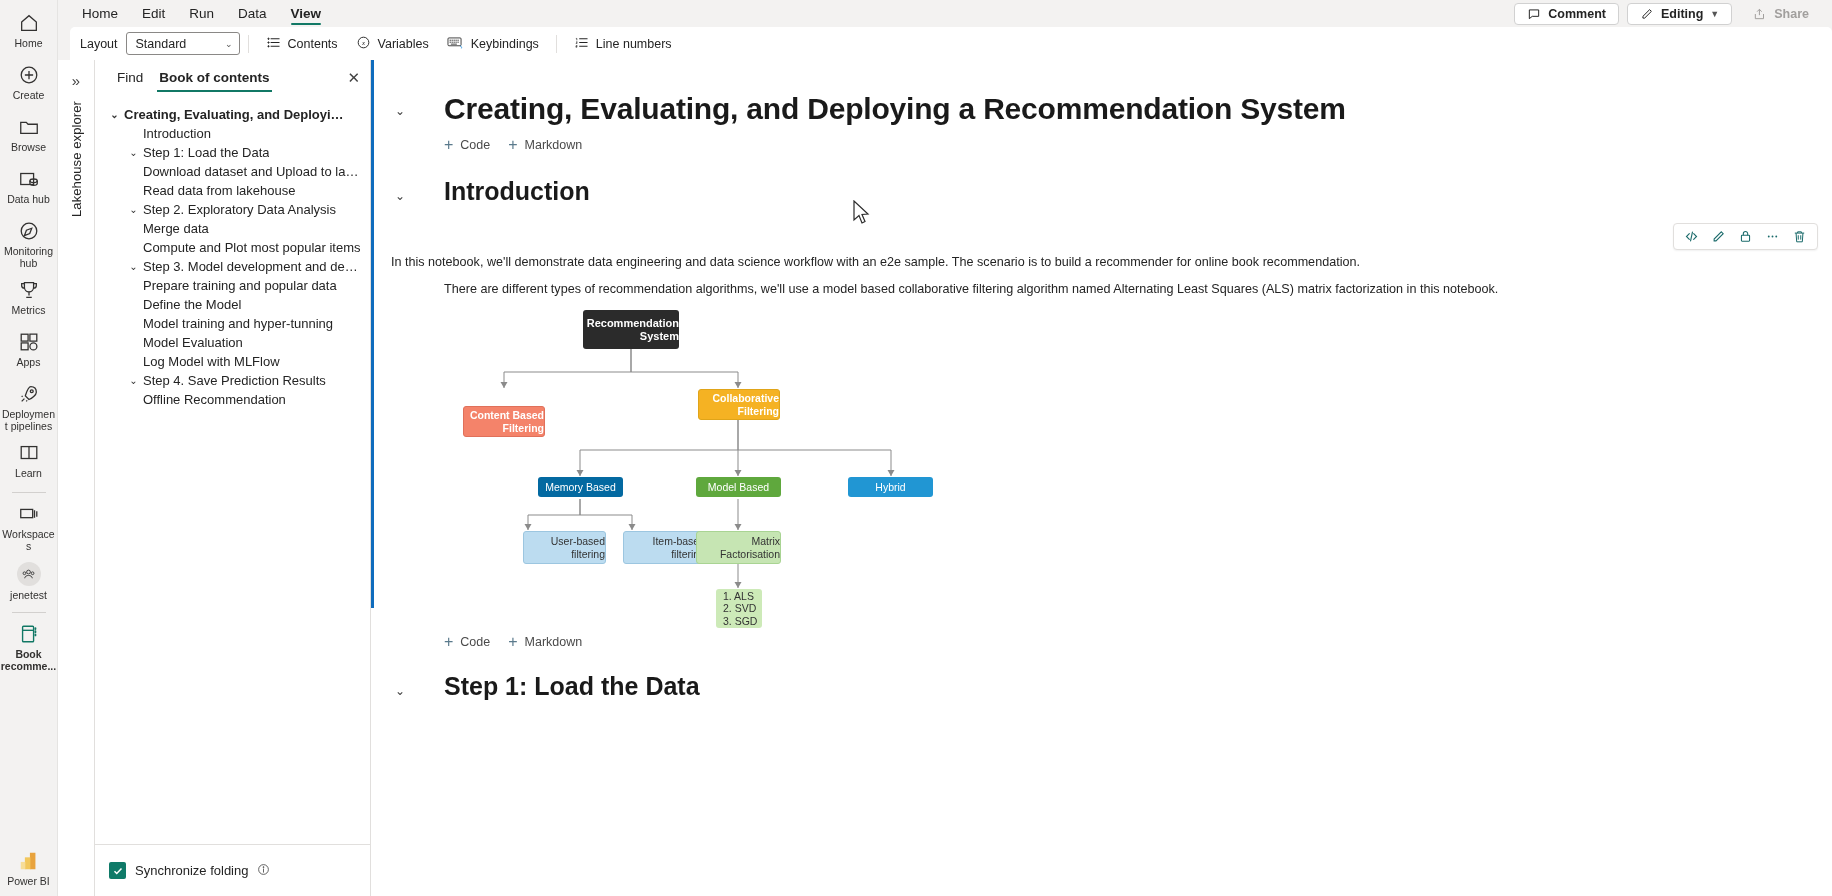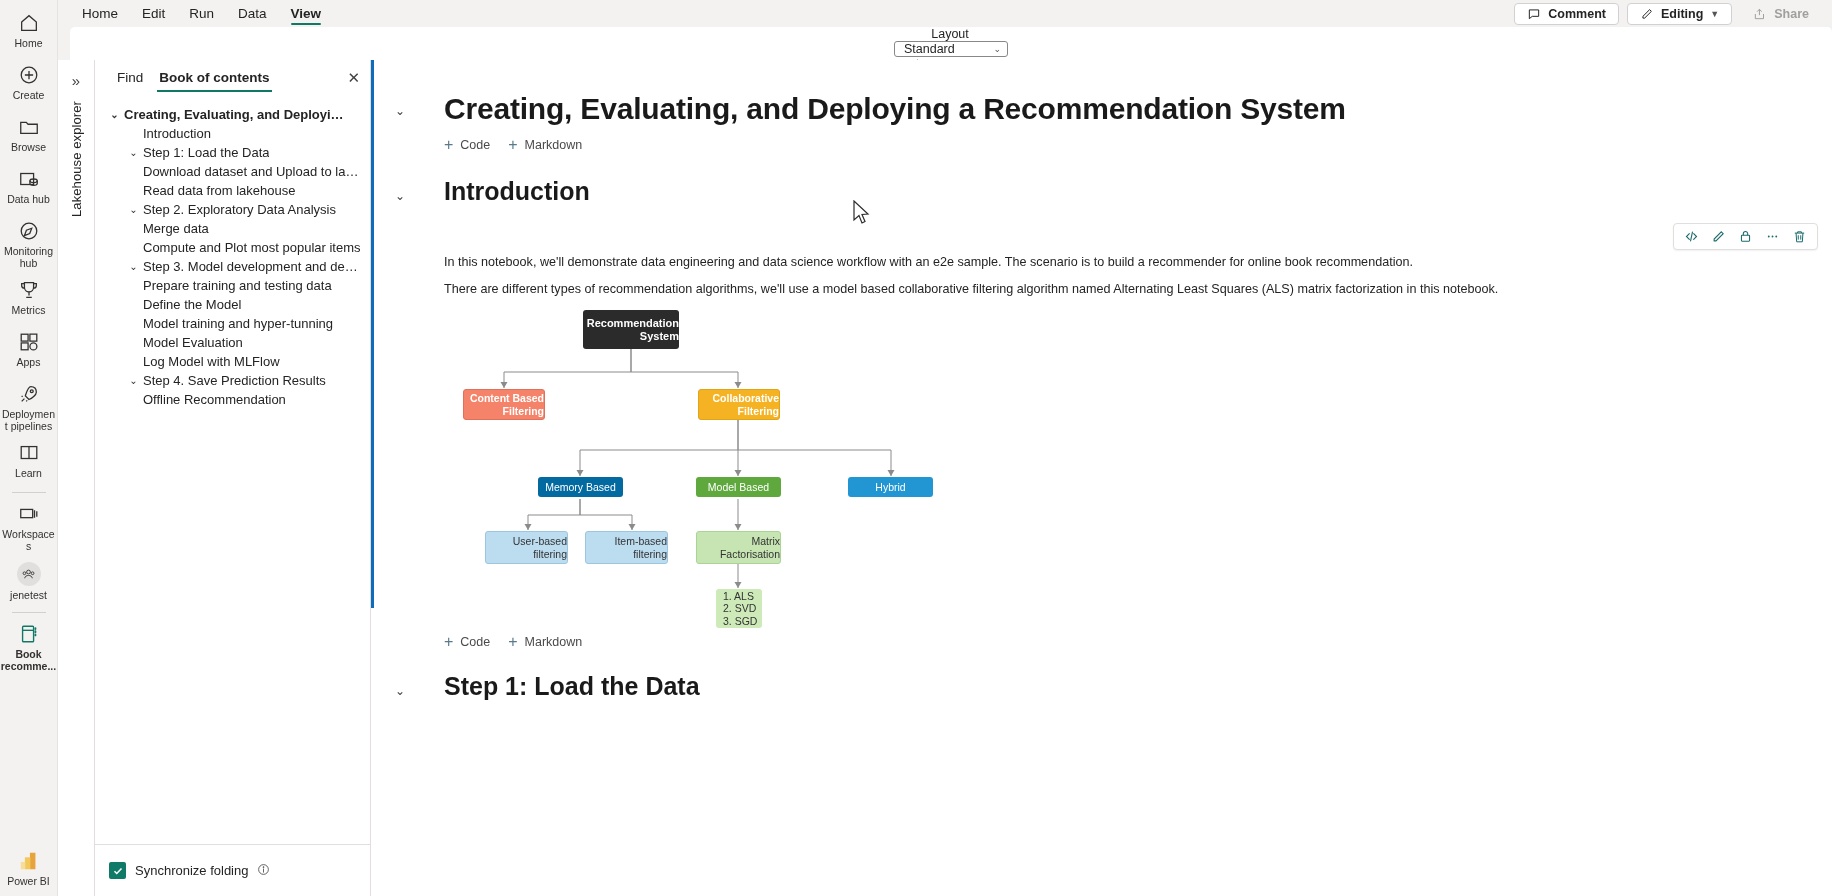--- a/index.html
+++ b/index.html
@@ -71,21 +71,20 @@
   
   .cmdbar {
     height: 33px; background: #f3f2f1;
     display:flex; align-items:center; padding-left: 12px; gap: 0px;
     position: relative;
   }
   .cmd-shell {
     height: 33px; display:flex; align-items:center; gap:0;
     background:#ffffff; border-radius: 5px 5px 0 0; padding: 0 4px;
     width: 100%;
-    flex-direction: column;
   }
   .cmd-label { font-size: 12.5px; color:#242424; padding: 0 8px 0 6px; }
   .cmd-select {
     height: 23px; min-width: 108px; border:1px solid #8a8886; border-radius: 3px;
     background:#fff; font-size:12.5px; color:#242424;
     display:flex; align-items:center; justify-content:space-between;
     padding: 0 6px 0 9px; cursor:pointer;
   }
   .cmd-sep { width:1px; height:18px; background:#e1dfdd; margin: 0 8px; }
   .cmd-item {
@@ -175,21 +174,21 @@
     position:absolute; display:flex; flex-direction:column; align-items:center;
     justify-content:center; text-align:right; border-radius:3px;
     font-size:10.5px; line-height:12.5px;
   }
   .d-root { background:#2b2b2b; color:#fff; font-weight:700; font-size:11px; }
   .d-cbf  { background:#f4836a; color:#fff; font-weight:700; border:1px solid #e0705a; }
   .d-cf   { background:#f5b223; color:#fff; font-weight:700; border:1px solid #e0a419; }
   .d-mem  { background:#0369a1; color:#fff; }
   .d-mod  { background:#5fa83d; color:#fff; }
   .d-hyb  { background:#2196d3; color:#fff; }
-  .d-lite { background:#bcdcf0; color:#333; border:1px solid #9cc6e0; }
+  .d-lite { background:#bcdcf0; color:#333; border:1px solid #9cc6e0;margin-left:38px; }
   .d-green{ background:#c6e5b3; color:#333; border:1px solid #a9d493; }
   .d-list { background:#cdeab8; color:#333; text-align:left; align-items:flex-start; padding-left:7px; justify-content:center; }
 
   
   .codecell {
     background:#f4f4f4; border-radius:4px; font-family:"Liberation Mono", monospace;
     font-size:11.5px; color:#242424; padding: 9px 14px;
   }
 
   
@@ -484,21 +483,21 @@
             <span class="toc-text">Merge data</span>
           </div>
           <div class="toc-row" style="padding-left:48px">
             <span class="toc-text">Compute and Plot most popular items</span>
           </div>
           <div class="toc-row" style="padding-left:29px">
             <span class="toc-caret">⌄</span>
             <span class="toc-text">Step 3. Model development and deploy</span>
           </div>
           <div class="toc-row" style="padding-left:48px">
-            <span class="toc-text">Prepare training and testing data</span>
+            <span class="toc-text">Prepare training and popular data</span>
           </div>
           <div class="toc-row" style="padding-left:48px">
             <span class="toc-text">Define the Model</span>
           </div>
           <div class="toc-row" style="padding-left:48px">
             <span class="toc-text">Model training and hyper-tunning</span>
           </div>
           <div class="toc-row" style="padding-left:48px">
             <span class="toc-text">Model Evaluation</span>
           </div>
@@ -581,21 +580,21 @@
                   <circle cx="18" cy="12" r="1.5"></circle>
               </svg>
             </div>
             <div class="ct-btn">
               <svg width="15" height="15" viewBox="0 0 24 24" fill="none" stroke="#1b6b6b" stroke-width="1.6">
                 <path d="M4.5 6.5h15M9 6.5V4.5h6v2M6.5 6.5l1 14h9l1-14M10 10v7M14 10v7"></path>
               </svg>
             </div>
           </div>
 
-          <div class="para" style="margin-left:53px; margin-top:48px; max-width:1130px">In this notebook, we'll demonstrate data engineering and data science workflow with an e2e sample. The scenario is to build a recommender for online book recommendation.</div>
+          <div class="para" style="margin-top:48px; max-width:1130px">In this notebook, we'll demonstrate data engineering and data science workflow with an e2e sample. The scenario is to build a recommender for online book recommendation.</div>
           <div class="para" style="margin-left:53px; margin-top:10px; max-width:1220px">There are different types of recommendation algorithms, we'll use a model based collaborative filtering algorithm named Alternating Least Squares (ALS) matrix factorization in this notebook.</div>
 
           <div class="diagram" style="margin-left:53px; margin-top:4px">
             <svg width="620" height="320" style="position:absolute; left:0; top:0">
               <g stroke="#8b8b8b" stroke-width="1" fill="none">
                 <path d="M187 47 V70 H60 V86"></path>
                 <path d="M187 47 V70 H294 V86"></path>
                 <path d="M294 117 V148 H136 V174"></path>
                 <path d="M294 117 V148 V174"></path>
                 <path d="M294 148 H447 V174"></path>
@@ -614,21 +613,21 @@
                   <path d="M188 228 l-3.5 -6 h7 z"></path>
                 <path d="M294 228 l-3.5 -6 h7 z"></path>
                   <path d="M294 286 l-3.5 -6 h7 z"></path>
               </g>
             </svg>
 
             <div class="dbox d-root" style="left:139px; top:8px; width:96px; height:39px">
               <span>Recommendation System</span>
             </div>
 
-            <div class="dbox d-cbf" style="left:19px; top:87px; width:82px; height:31px">
+            <div class="dbox d-cbf" style="left:19px; top:104px; width:82px; height:31px">
               <span>Content Based Filtering</span>
             </div>
 
             <div class="dbox d-cf" style="left:254px; top:87px; width:82px; height:31px">
               <span>Collaborative Filtering</span>
             </div>
 
             <div class="dbox d-mem" style="left:94px; top:175px; width:85px; height:20px">
               <span>Memory Based</span>
             </div>

